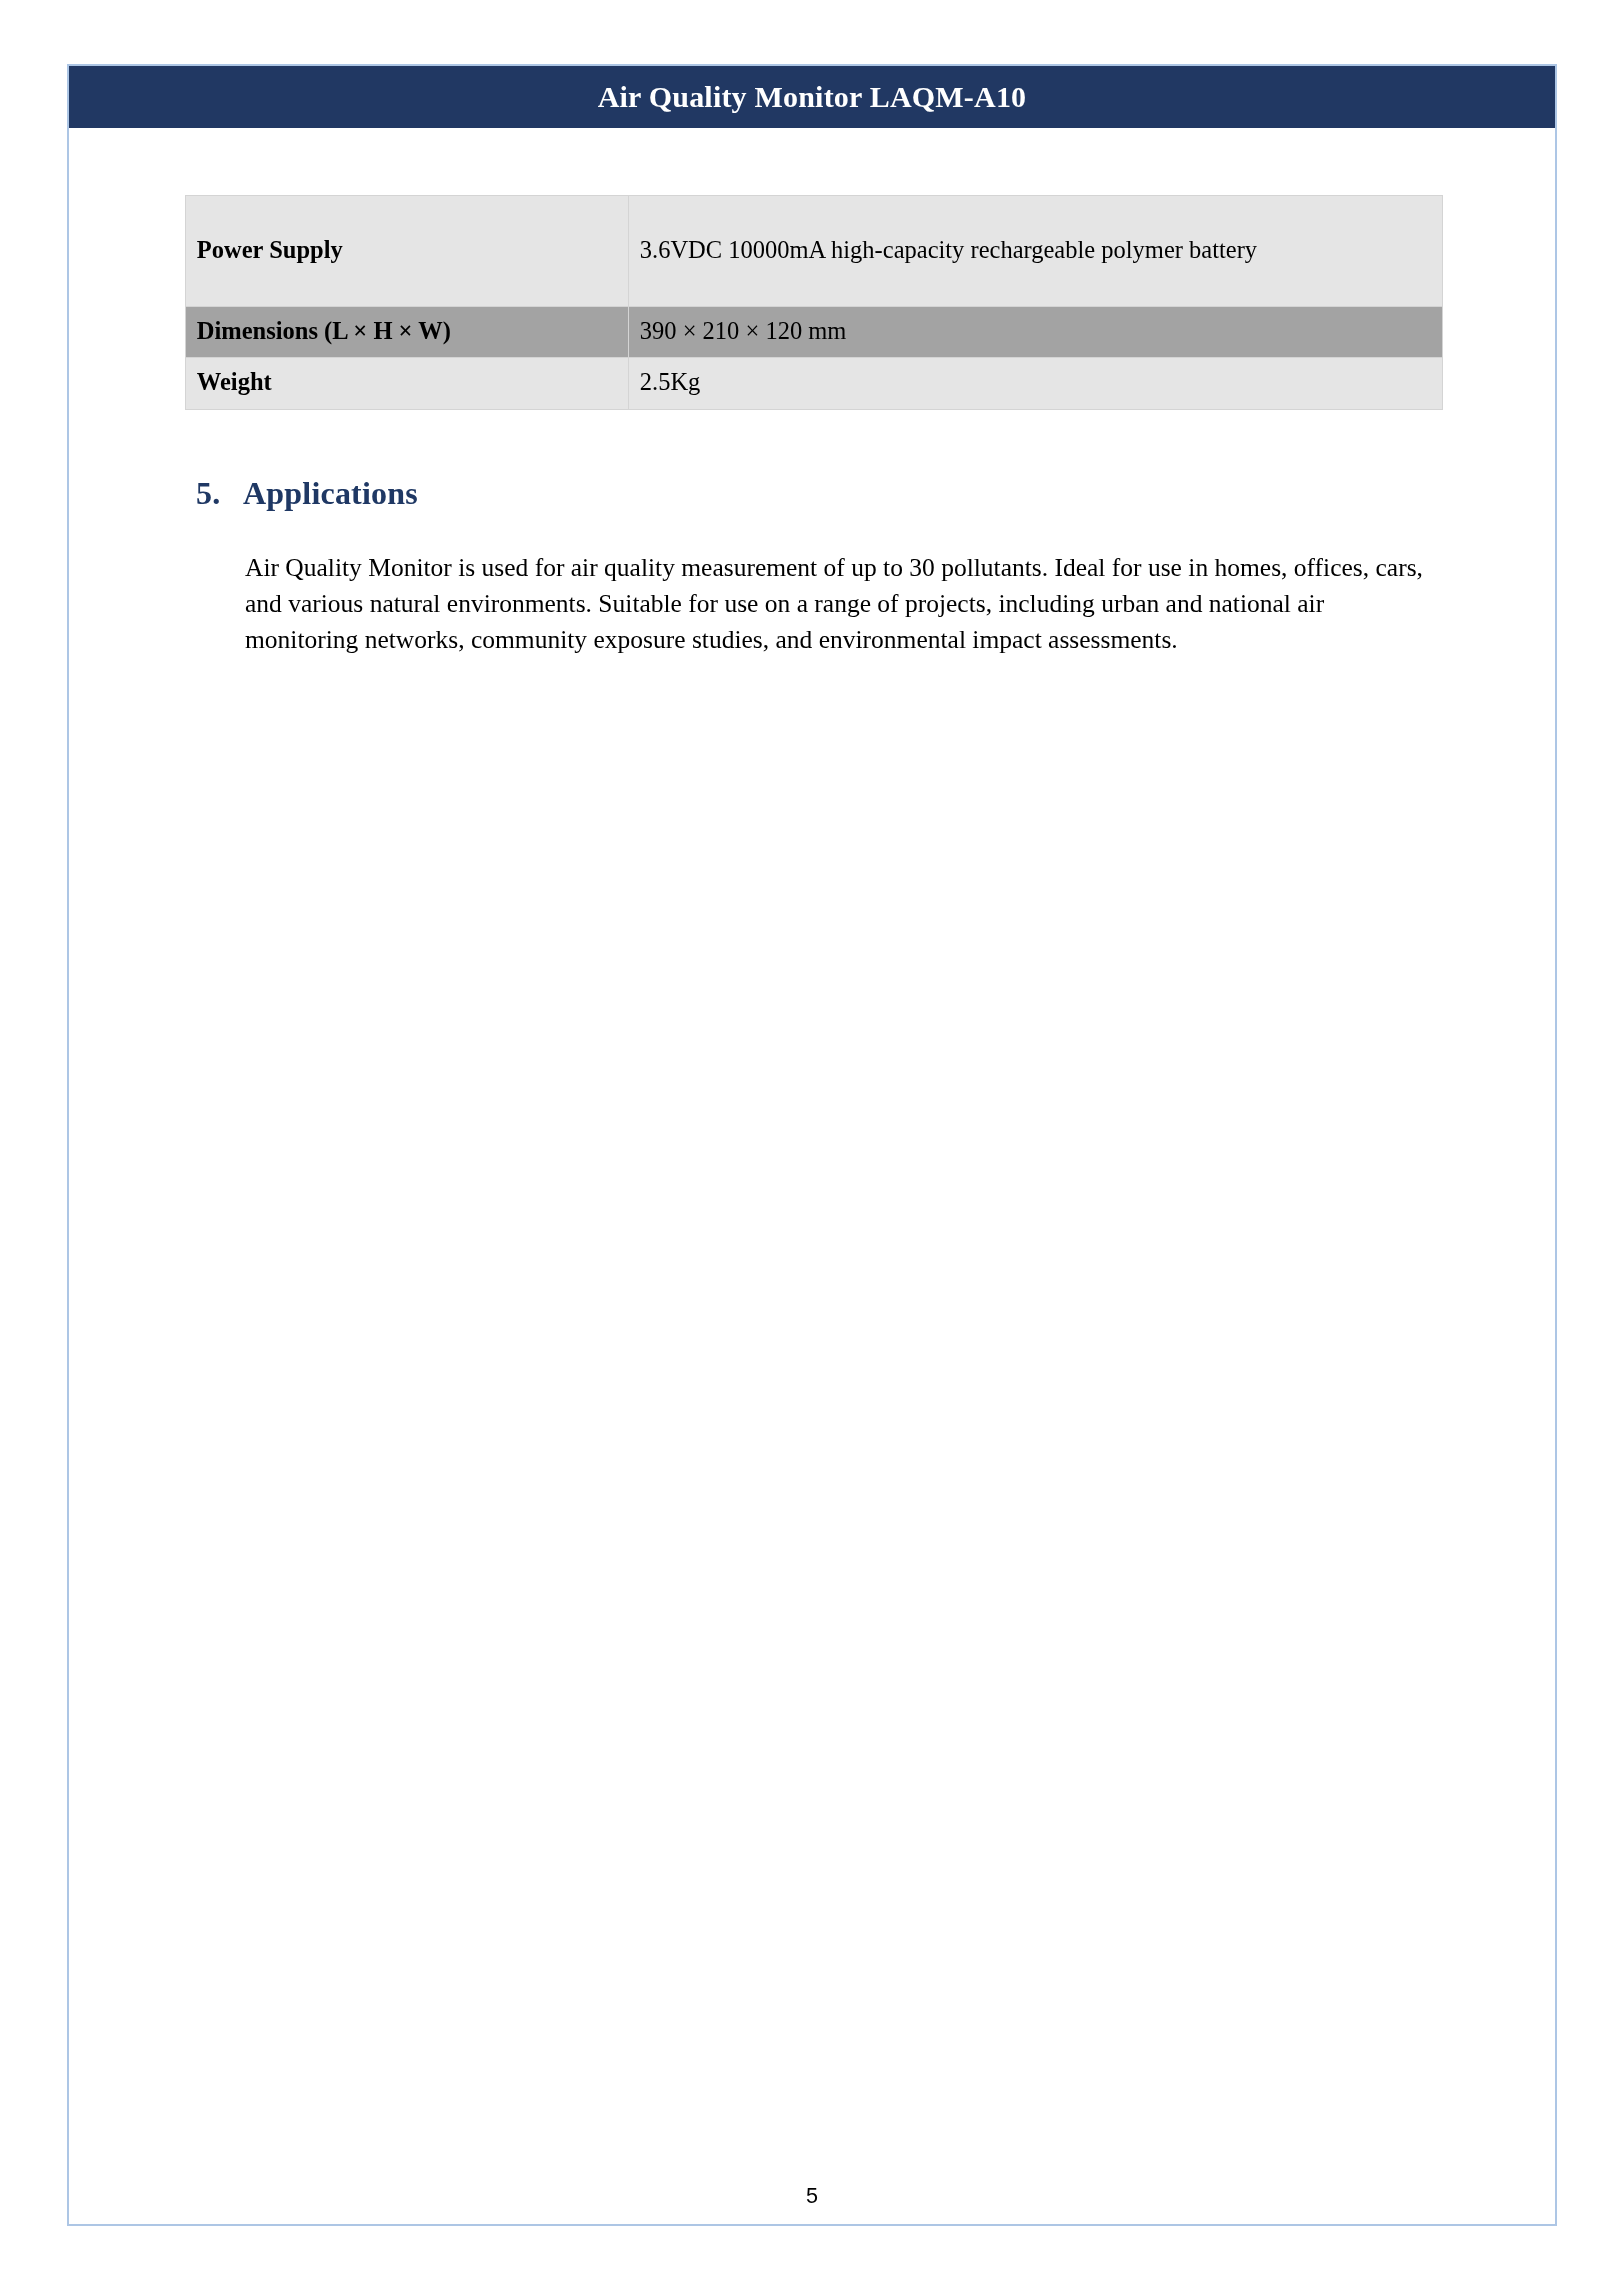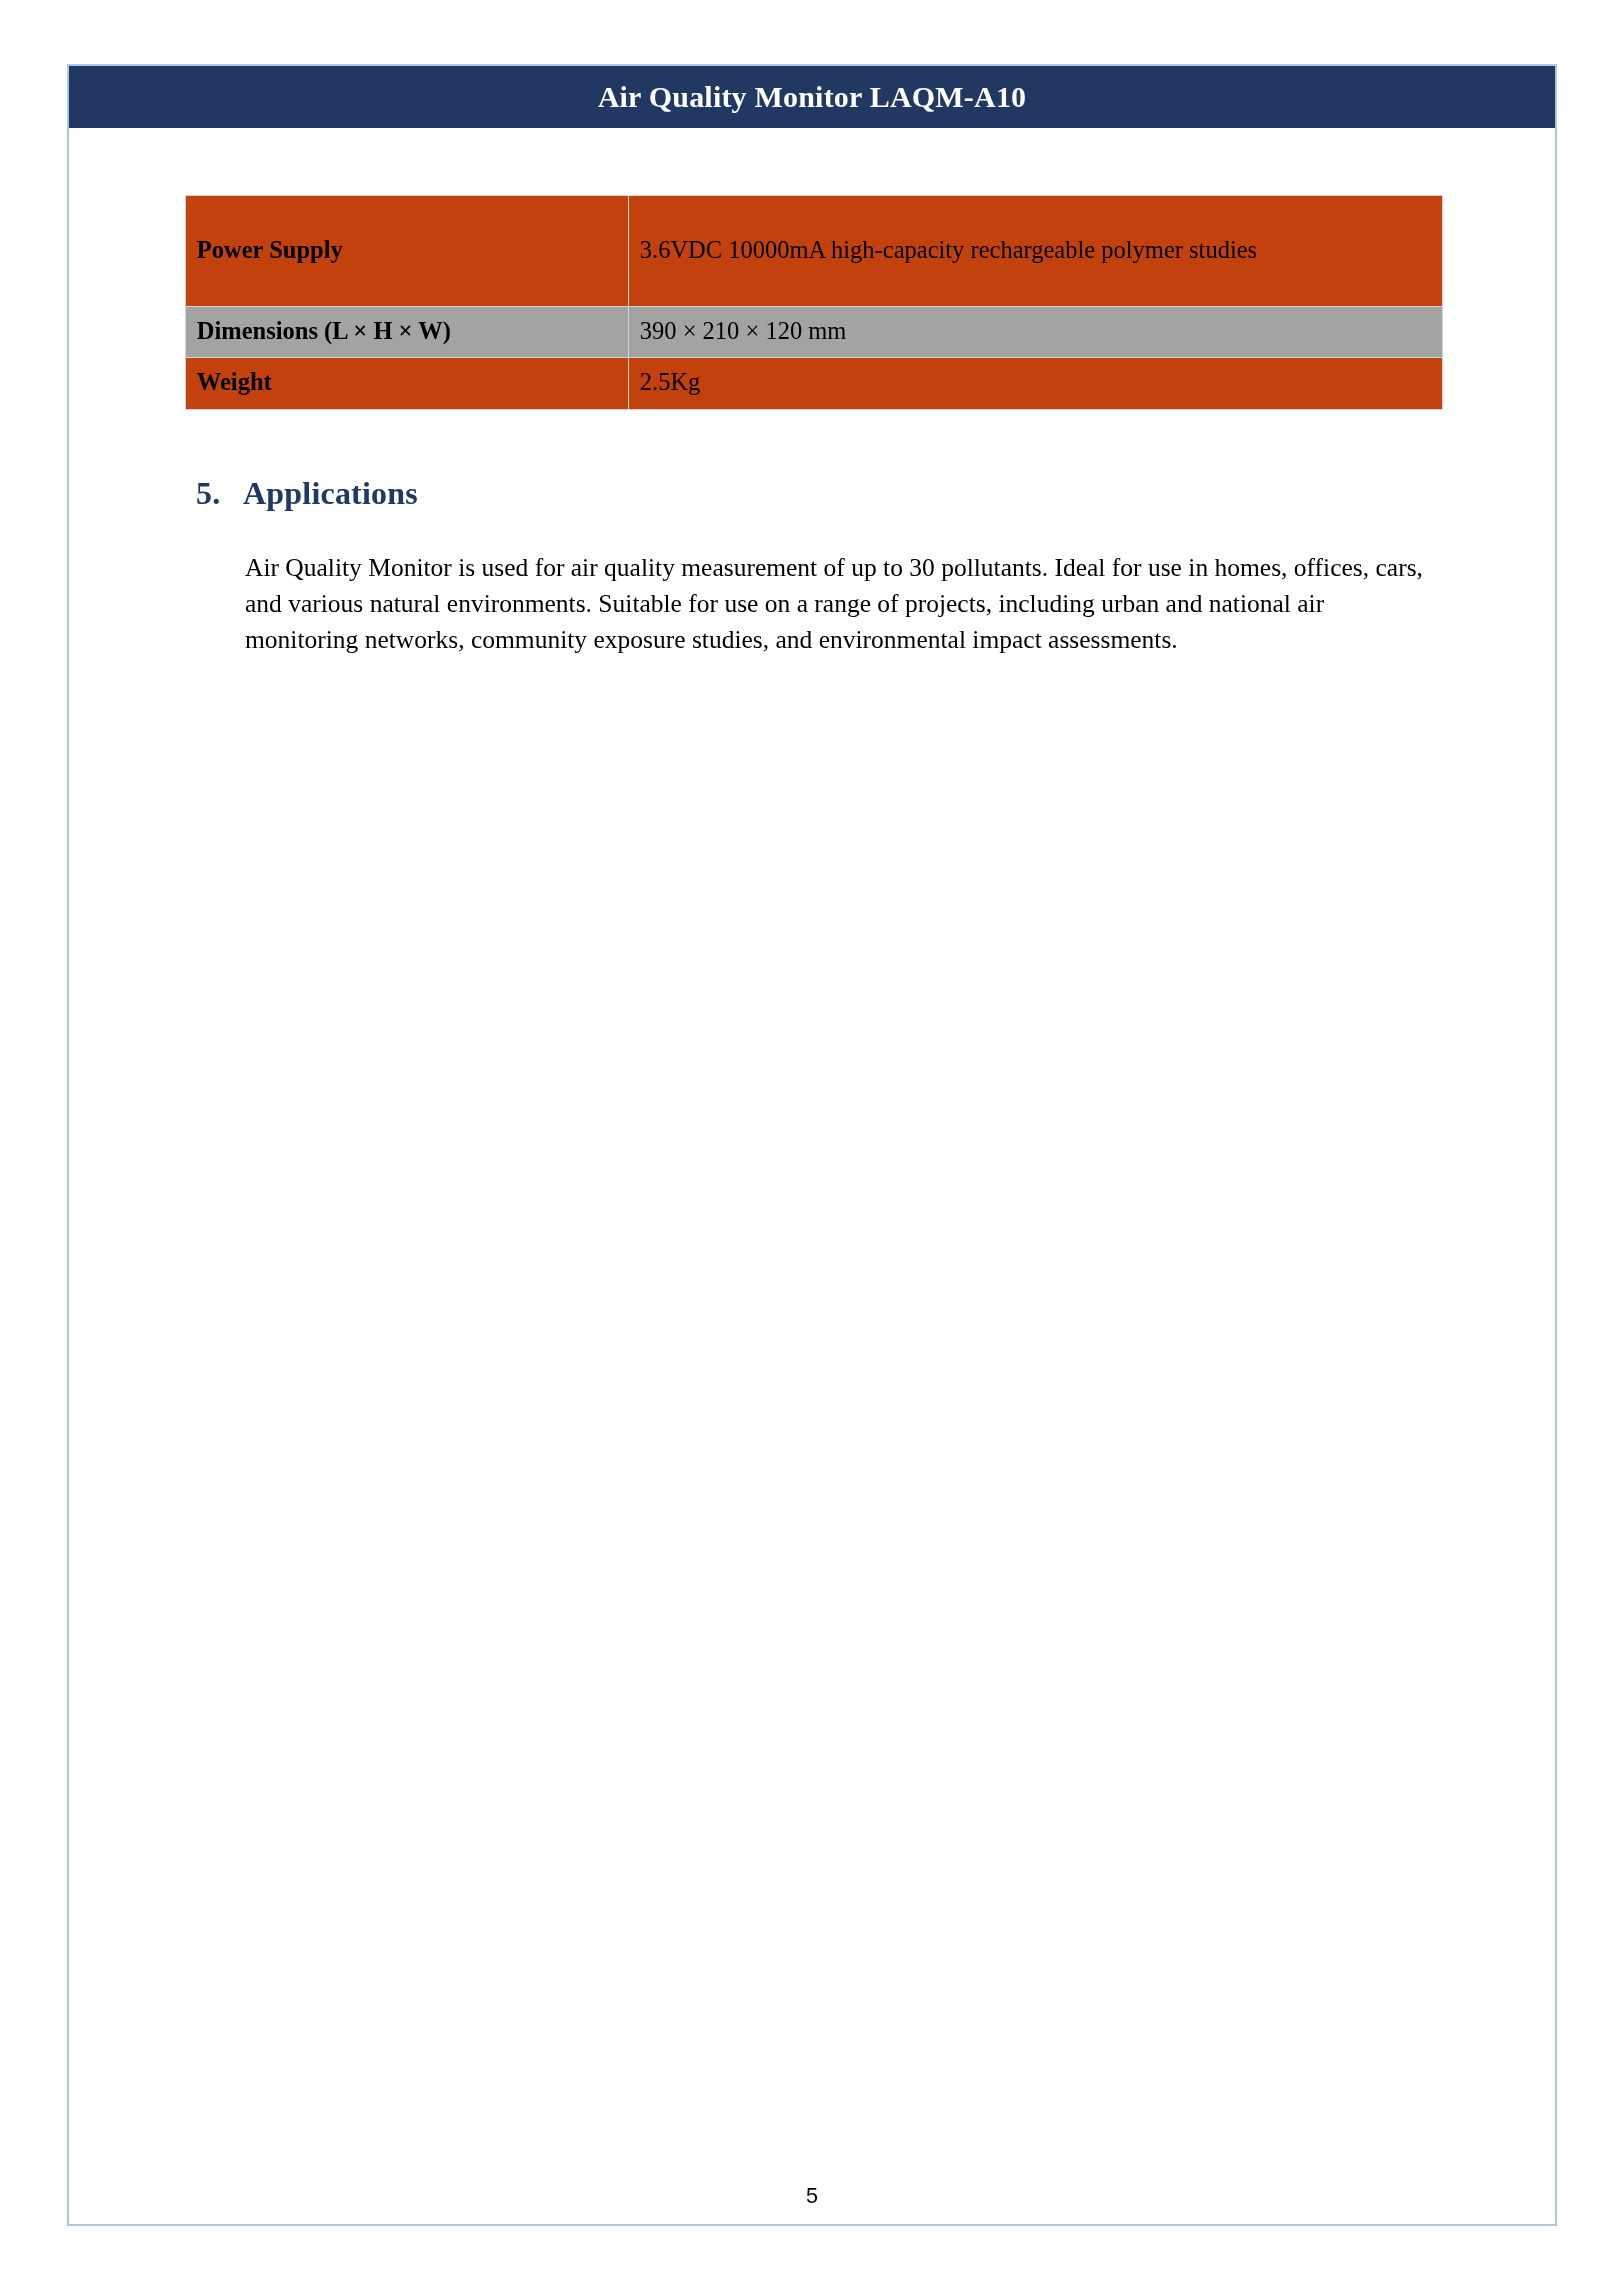--- a/index.html
+++ b/index.html
@@ -70,21 +70,21 @@
   .spec-table td {
     border: 1px solid #d4d4d4;
     padding: 6.9px 10.8px 8.8px 10.8px;
     vertical-align: middle;
     line-height: 1.42;
     color: #000000;
   }
   .spec-table col.c-label { width: 443px; }
   .spec-table col.c-value { width: 814px; }
 
-  .spec-table tr.shaded td { background: #c2410c; }
+  .spec-table tr.shaded td { background: #e5e5e5; }
   .spec-table tr.plain td  { background: #a3a3a3; }
 
   .spec-table td.label {
     font-weight: bold;
   }
   .spec-table td.value {
     font-weight: normal;
   }
   .row-tall td { height: 94px; }
 
@@ -141,21 +141,21 @@
   <div class="content">
 
     <table class="spec-table">
       <colgroup>
         <col class="c-label">
         <col class="c-value">
       </colgroup>
       <tbody>
         <tr class="shaded row-tall">
           <td class="label">Power Supply</td>
-          <td class="value">3.6VDC 10000mA high-capacity rechargeable polymer studies</td>
+          <td class="value">3.6VDC 10000mA high-capacity rechargeable polymer battery</td>
         </tr>
         <tr class="plain">
           <td class="label">Dimensions (L × H × W)</td>
           <td class="value">390 × 210 × 120 mm</td>
         </tr>
         <tr class="shaded">
           <td class="label">Weight</td>
           <td class="value">2.5Kg</td>
         </tr>
       </tbody>

